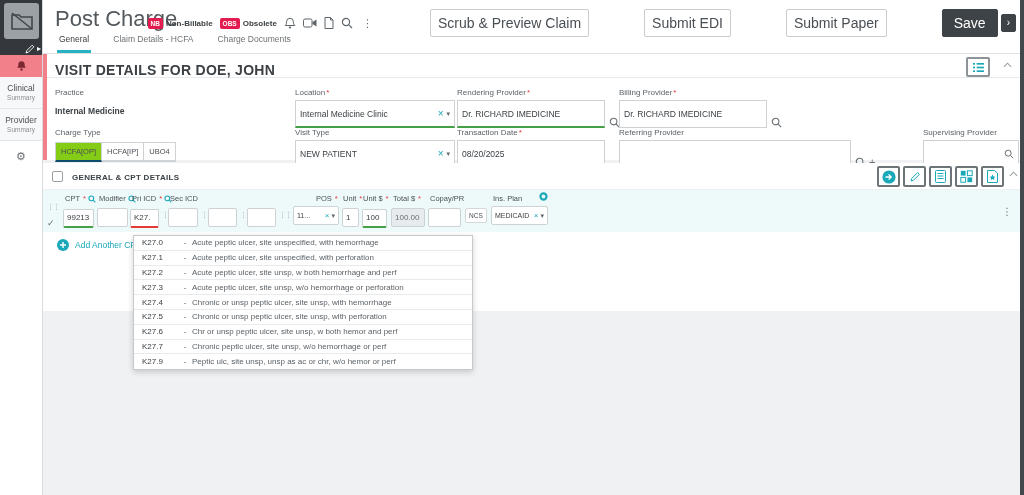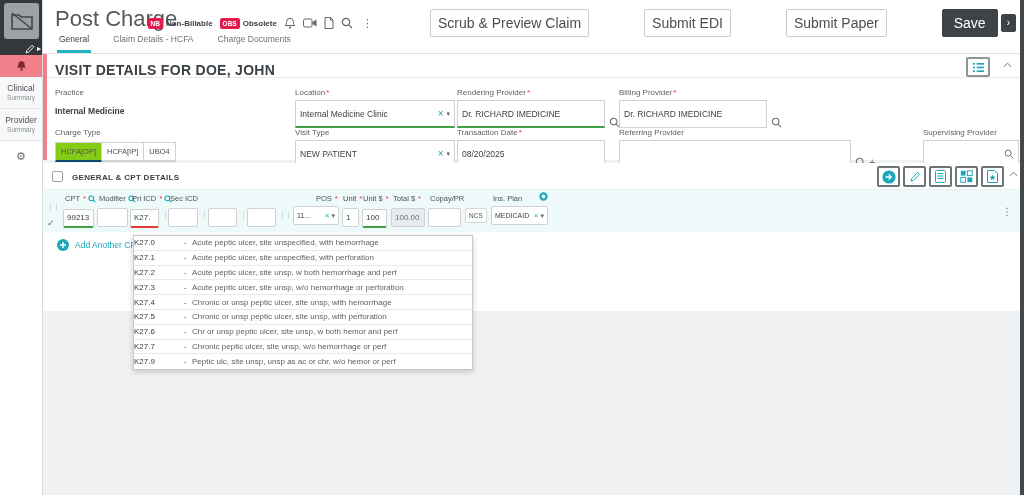--- a/index.html
+++ b/index.html
@@ -89,21 +89,21 @@
   .ring { position:absolute; top:2px; }
   .row-kebab { position:absolute; right:8px; top:16px; font-size:10px; color:#6a7075; cursor:pointer; }
 
   .add-row { position:absolute; top:69px; left:0; right:0; height:25px; background:#fff; display:flex; align-items:center; padding-left:14px; gap:6px; }
   .add-label { font-size:8.5px; color:#1ba8b8; cursor:pointer; }
 
   
   .icd-dd { position:absolute; left:90px; top:181px; width:340px; background:#fff; border:1px solid #c6cacd; box-shadow:0 2px 6px rgba(0,0,0,.18); z-index:25; }
   .dd-item { display:flex; align-items:center; height:14.8px; border-bottom:1px solid #e8eaec; font-size:8px; cursor:pointer; }
   .dd-item:last-child { border-bottom:0; }
-  .dd-code { width:44px; color:#3c4145; }
+  .dd-code { width:44px; padding-left:8px; color:#3c4145; }
   .dd-dash { width:14px; color:#5c6267; text-align:center; }
   .dd-desc { color:#5c6267; white-space:nowrap; }
 
   .edge-strip { position:absolute; right:0; top:0; width:4px; height:495px; background:#43484c; z-index:50; }
 </style>
 </head>
 <body>
 
 <aside class="sidebar">
   <div class="photo-block">

